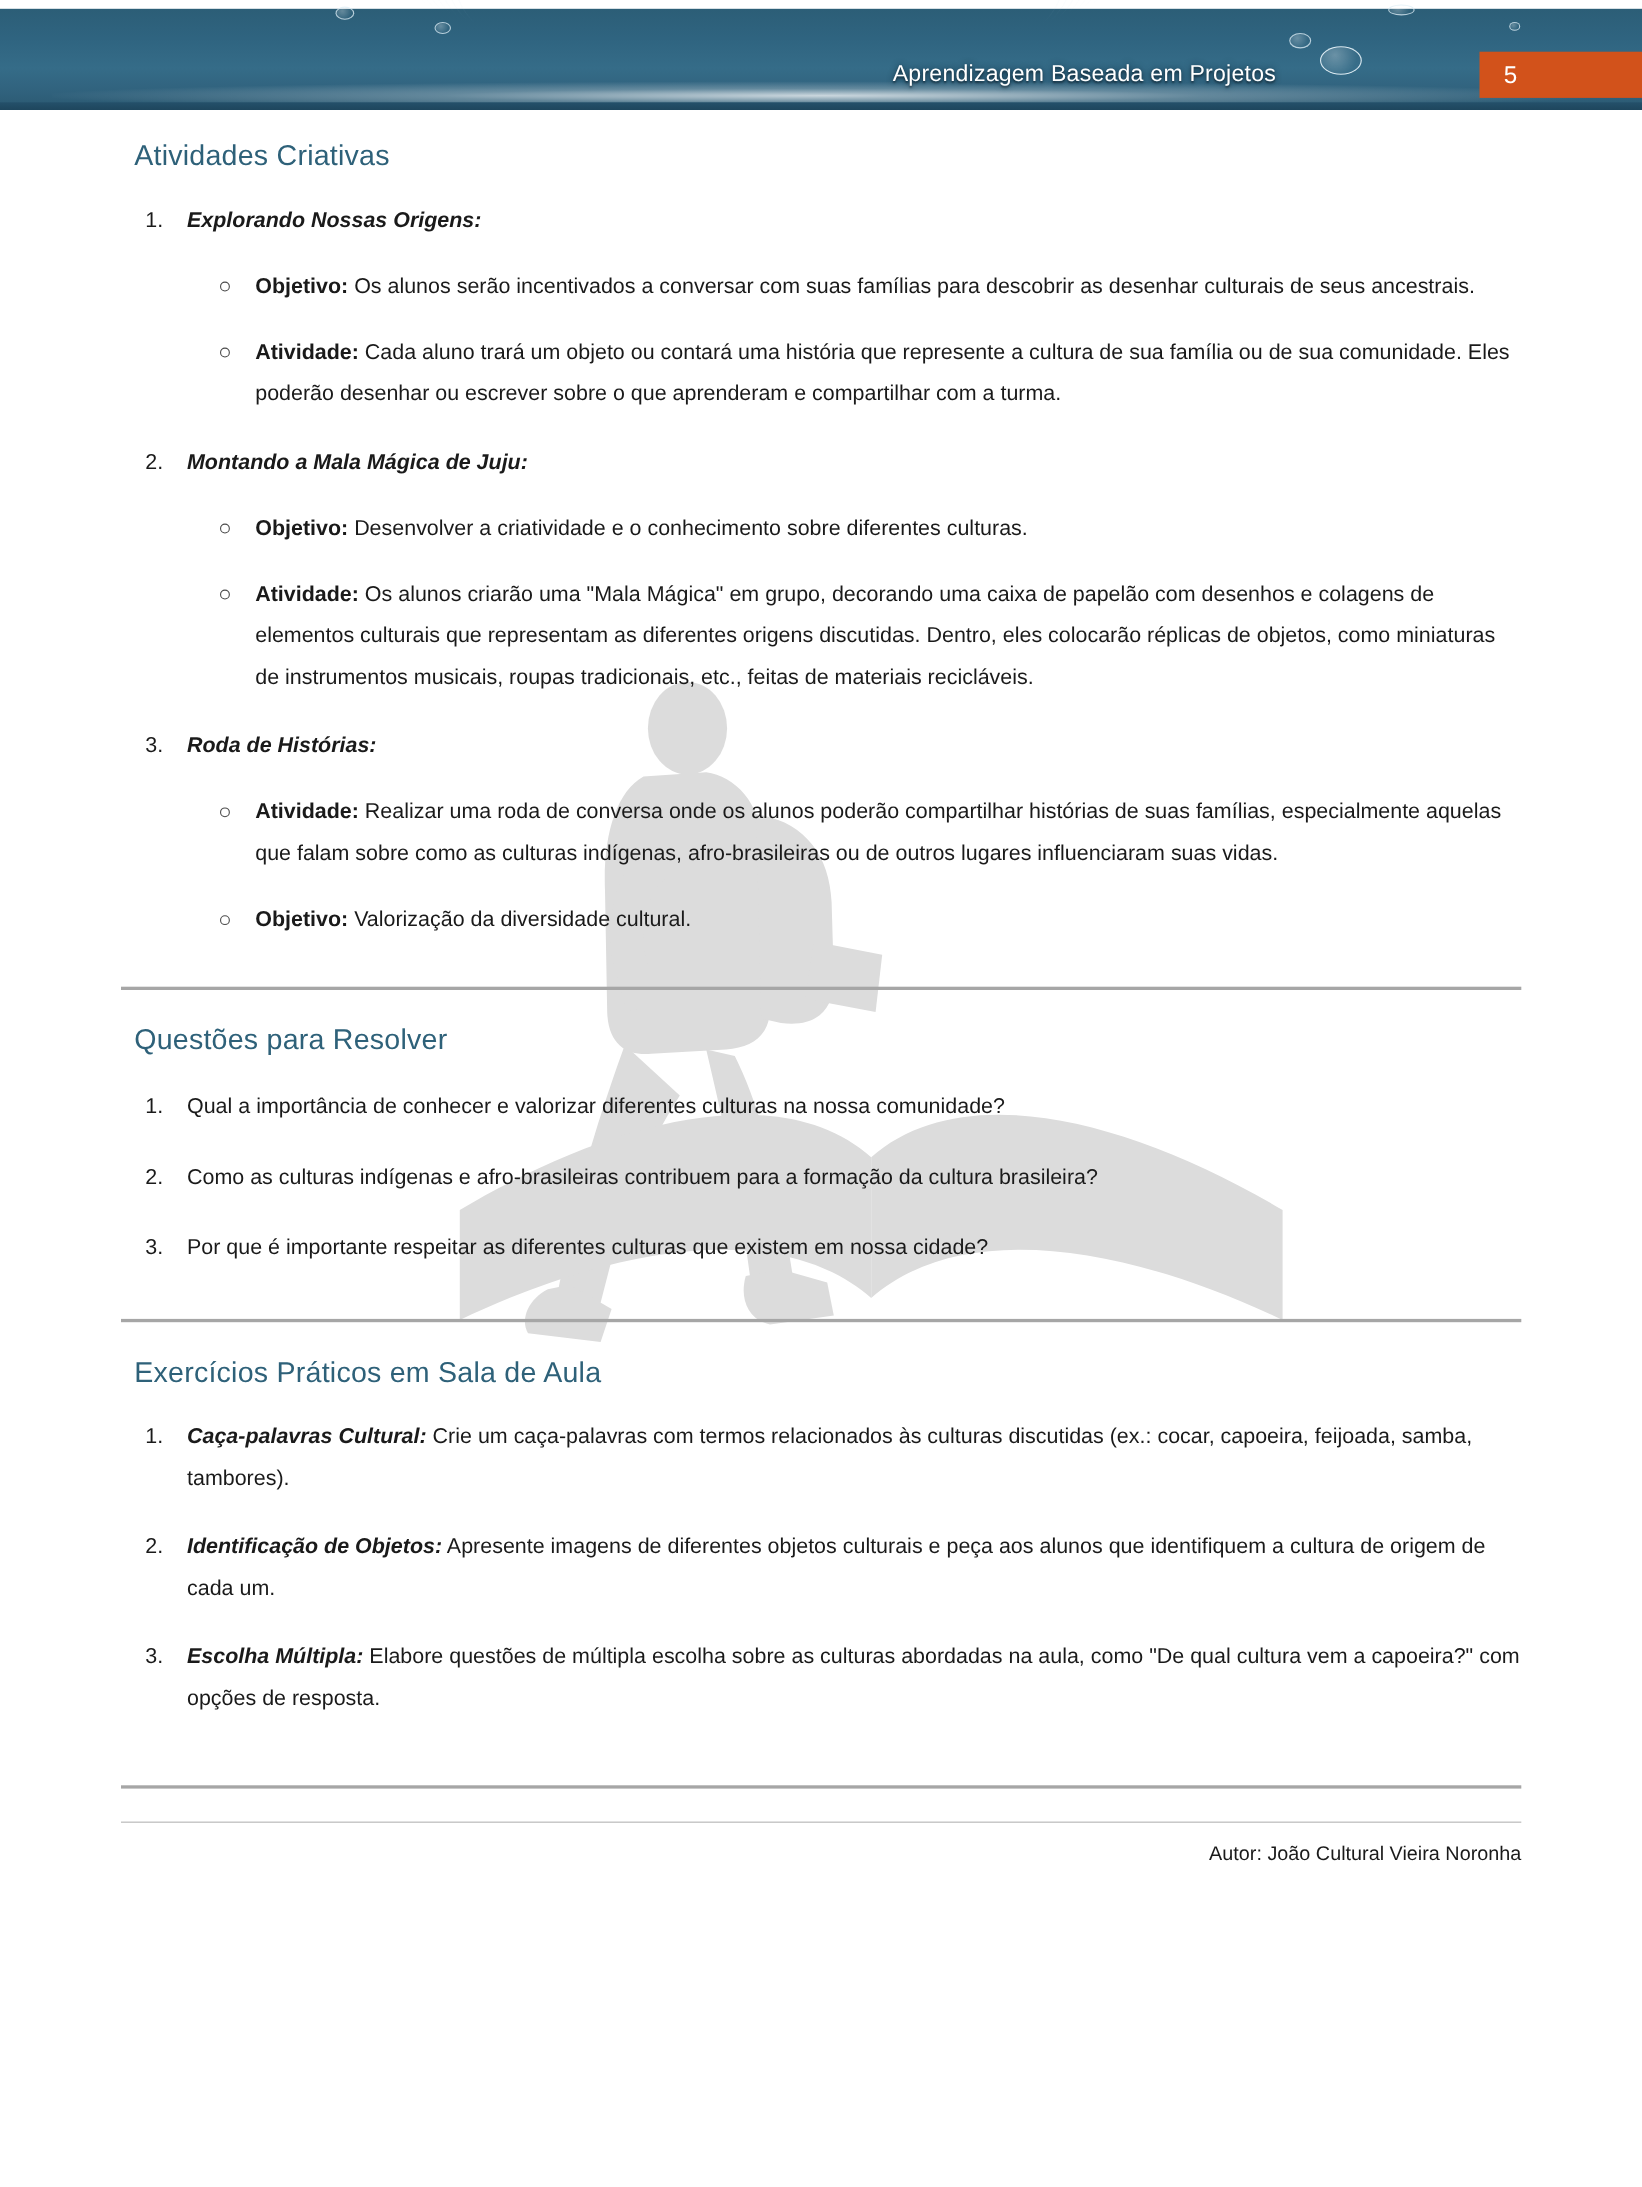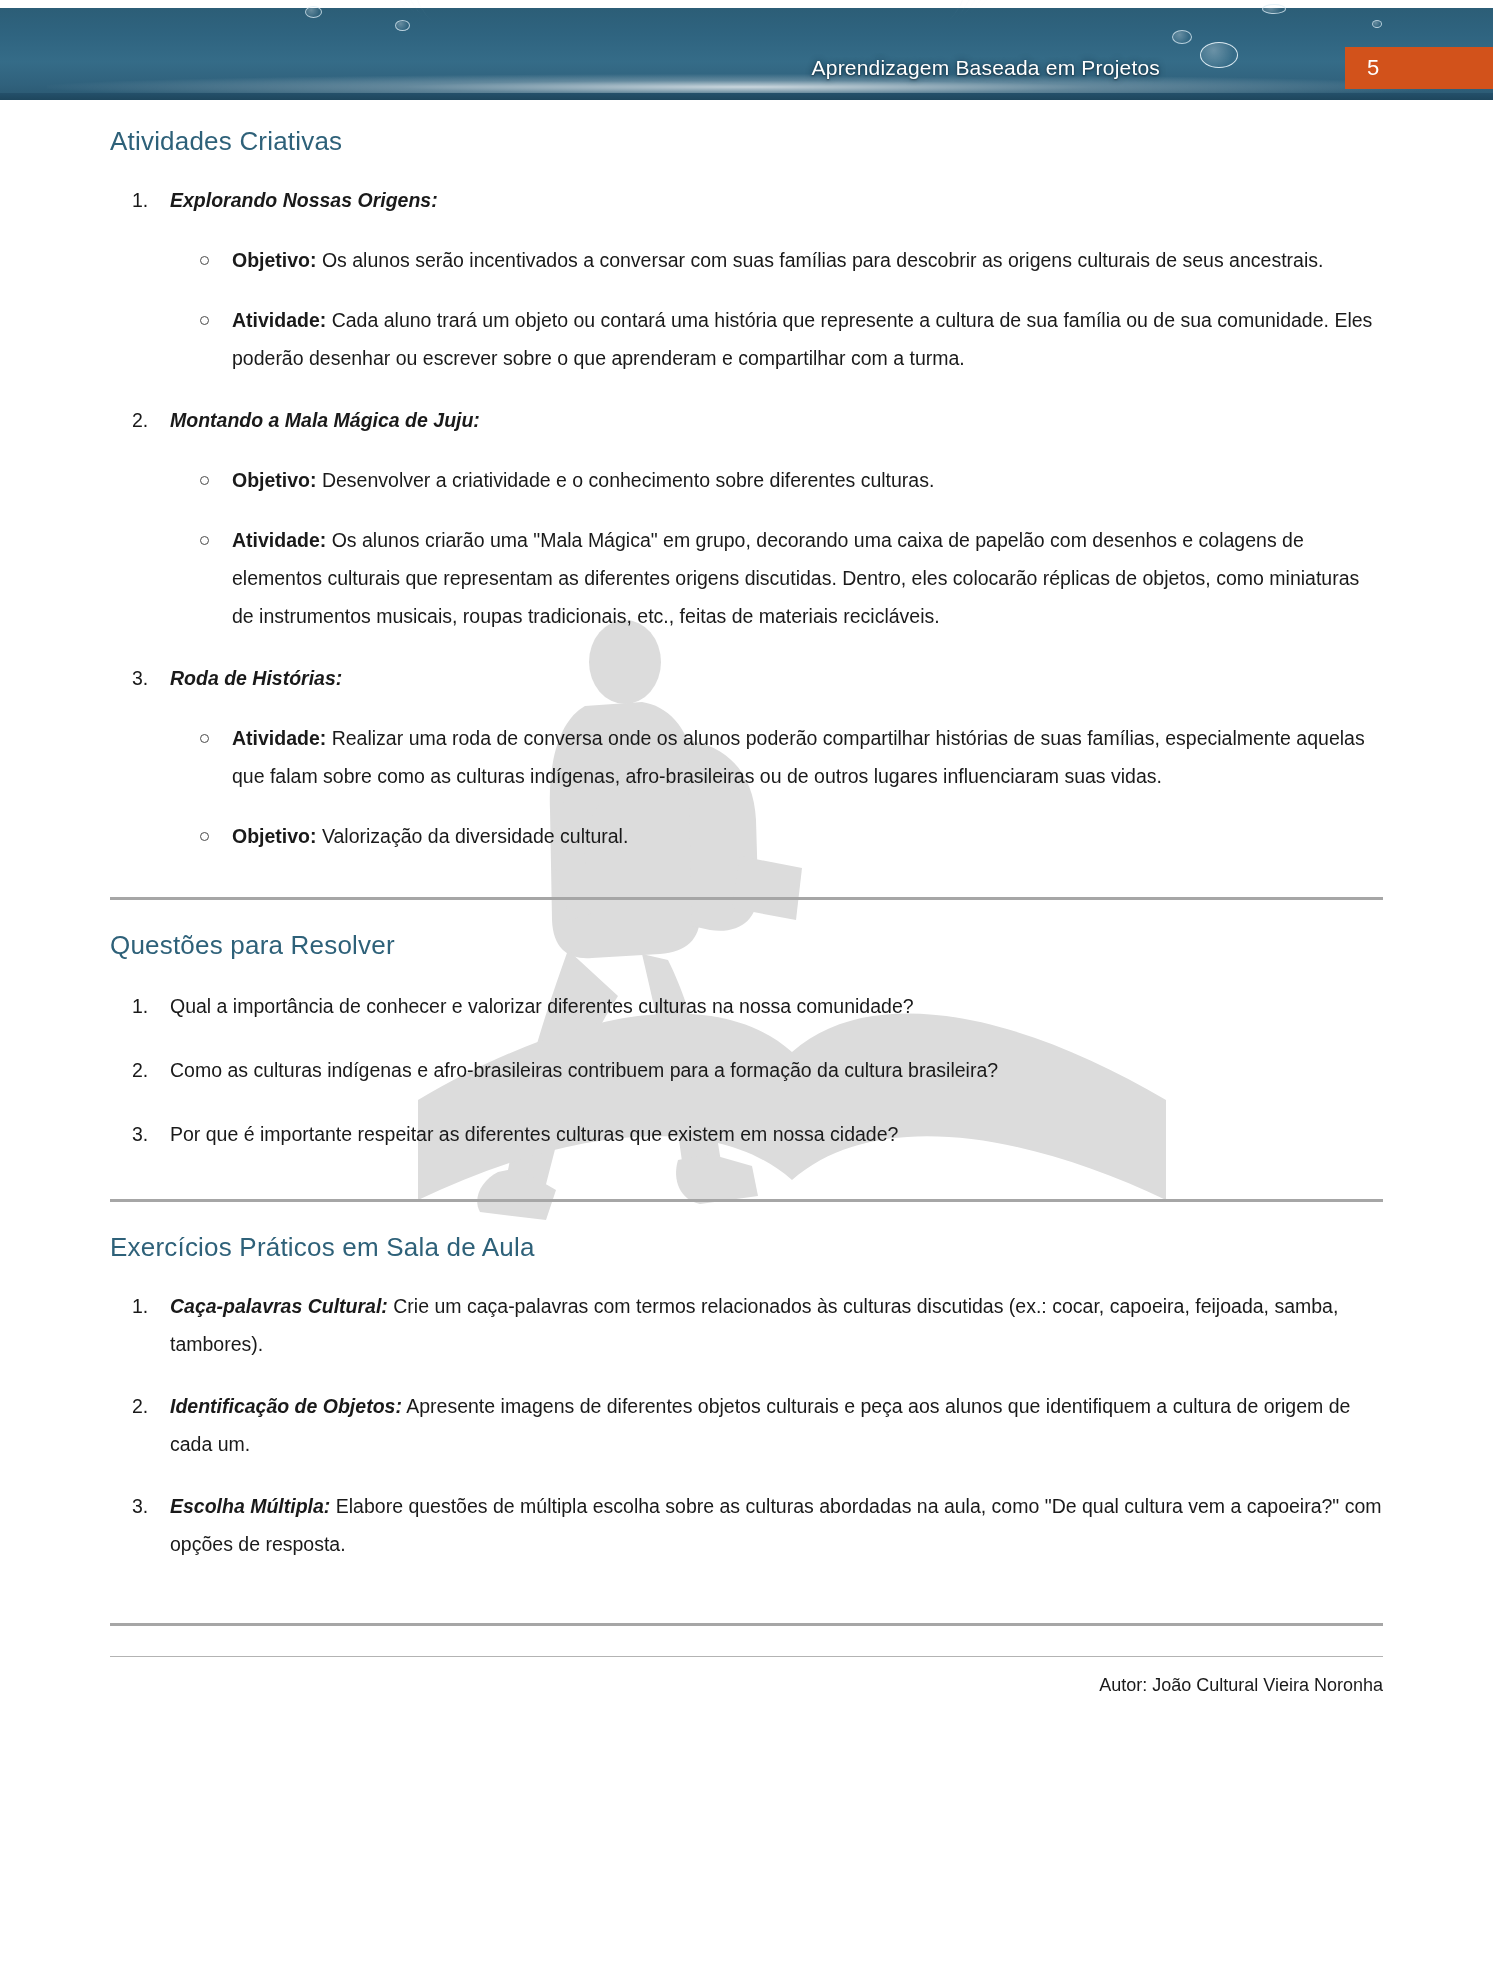--- a/index.html
+++ b/index.html
@@ -104,21 +104,21 @@
   .content {
     position: relative;
     z-index: 2;
     padding: 0 110px 0 110px;
     box-sizing: border-box;
   }
   .sec-heading {
     color: #2e6179;
     font-size: 26px;
     font-weight: normal;
-    margin: 0;
+    margin: 12px;
     padding: 0;
     letter-spacing: 0.2px;
   }
   .sec-heading.sp1 { margin-top: 26px; }
   .sec-heading.sp2 { margin-top: 30px; }
 
   ol.num-list {
     list-style: none;
     margin: 0;
     padding: 0;
@@ -314,21 +314,21 @@
   <div class="content">
 
     <h2 class="sec-heading sp1">Atividades Criativas</h2>
 
     <ol class="num-list">
 
       <li>
         <span class="li-title">Explorando Nossas Origens:</span>
         <ul class="sub-list">
           <li>
-            <span class="lbl">Objetivo:</span><span> Os alunos serão incentivados a conversar com suas famílias para descobrir as origens culturais de seus ancestrais.</span>
+            <span class="lbl">Objetivo:</span><span> Os alunos serão incentivados a conversar com suas famílias para descobrir as desenhar culturais de seus ancestrais.</span>
           </li>
           <li>
             <span class="lbl">Atividade:</span><span> Cada aluno trará um objeto ou contará uma história que represente a cultura de sua família ou de sua comunidade. Eles poderão desenhar ou escrever sobre o que aprenderam e compartilhar com a turma.</span>
           </li>
         </ul>
       </li>
 
       <li>
         <span class="li-title">Montando a Mala Mágica de Juju:</span>
         <ul class="sub-list">

